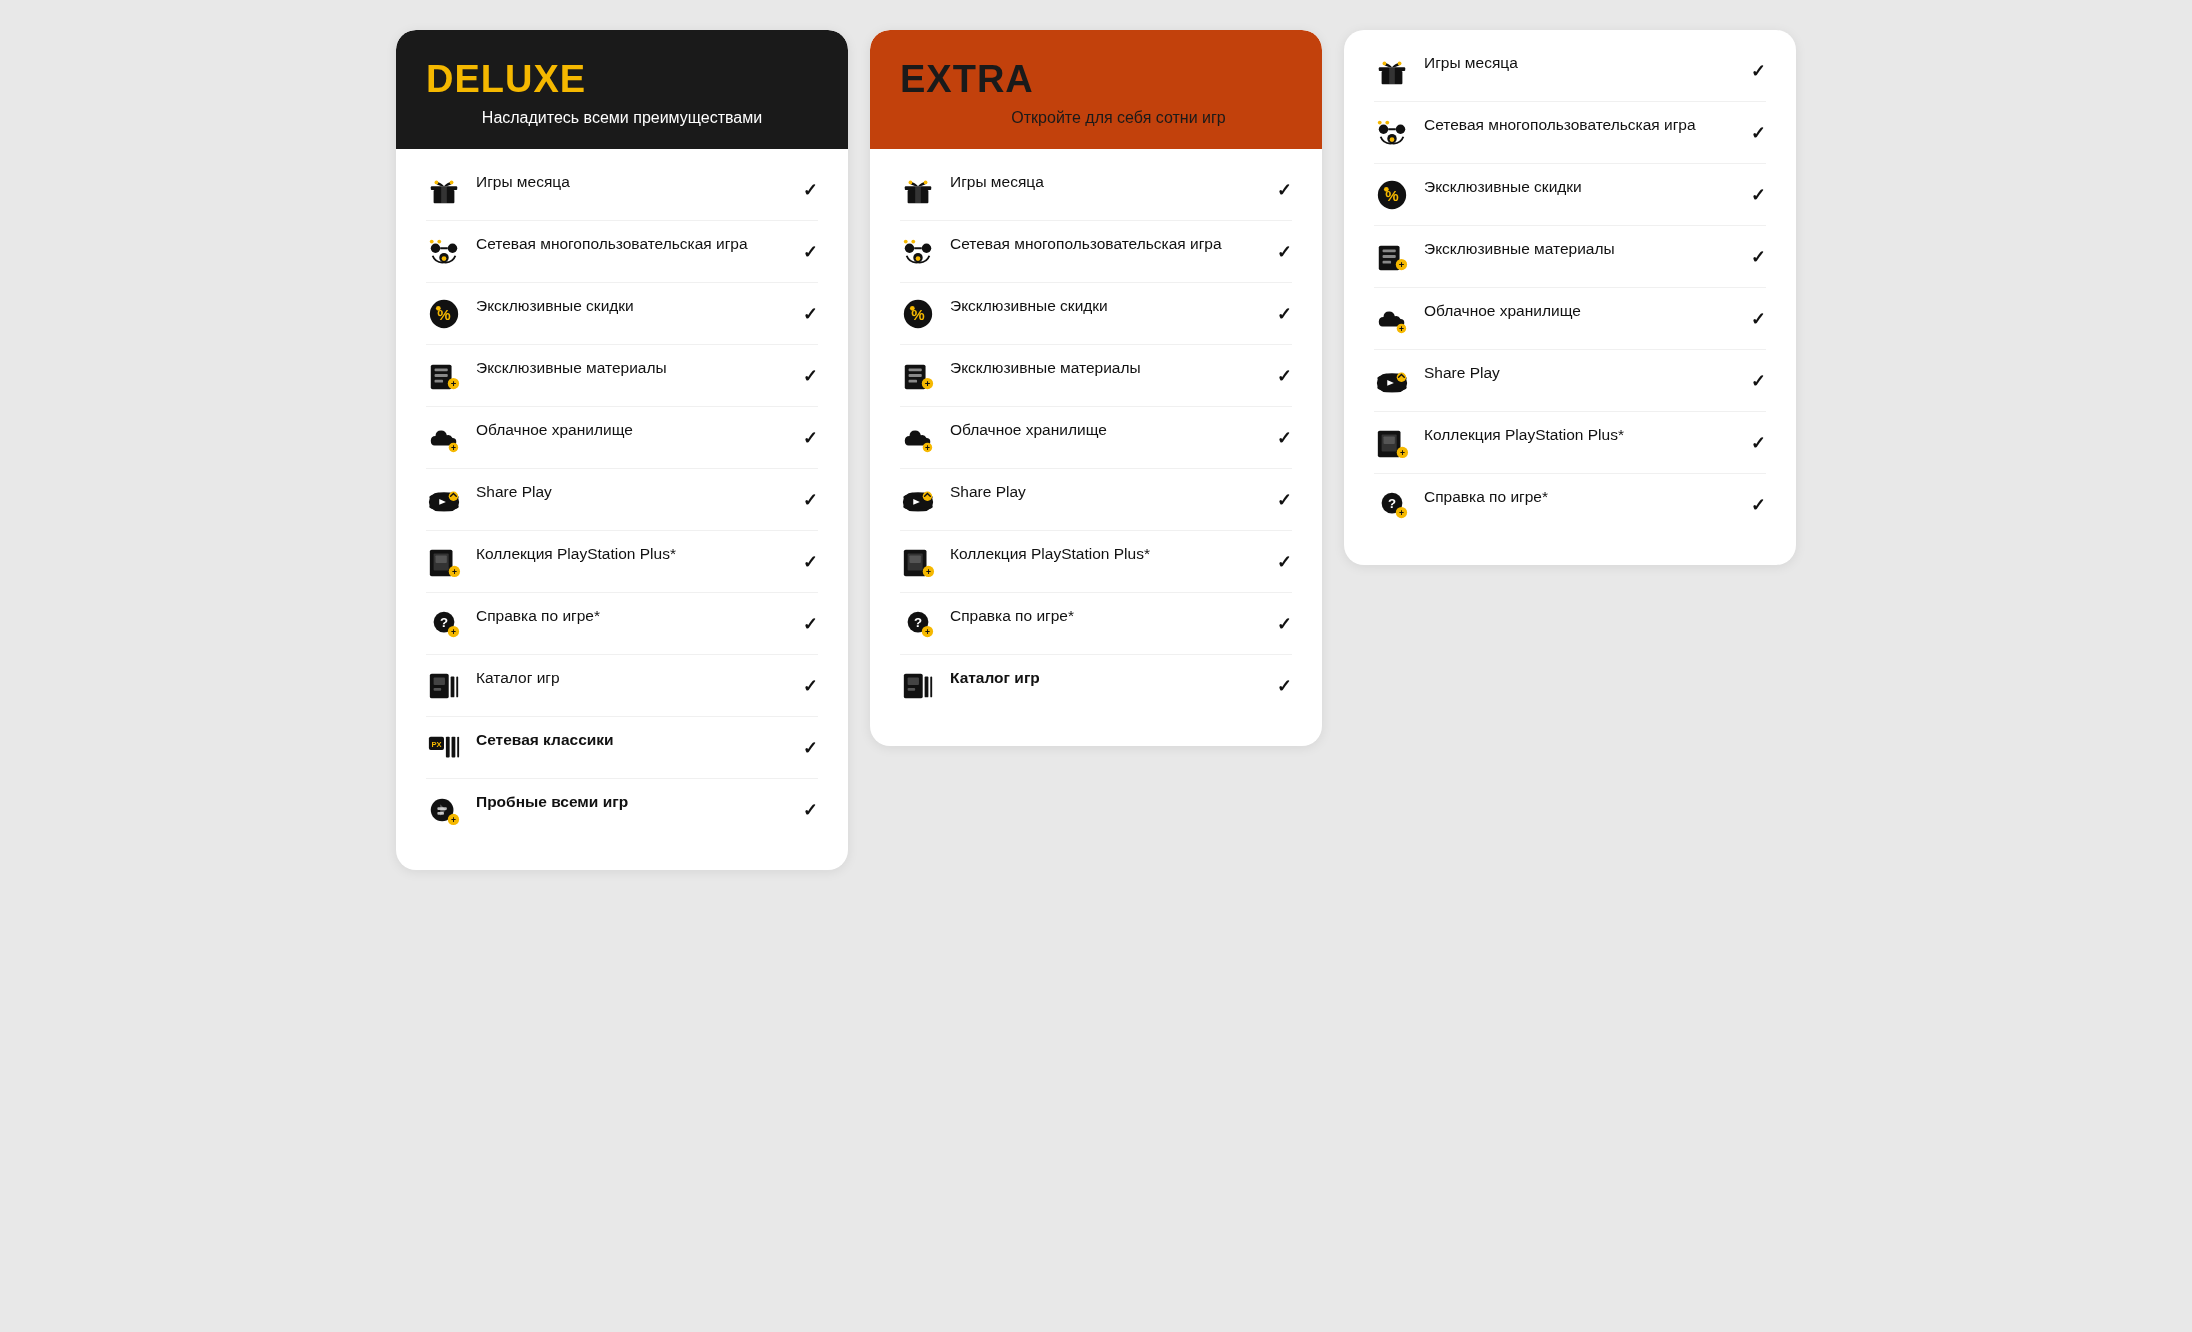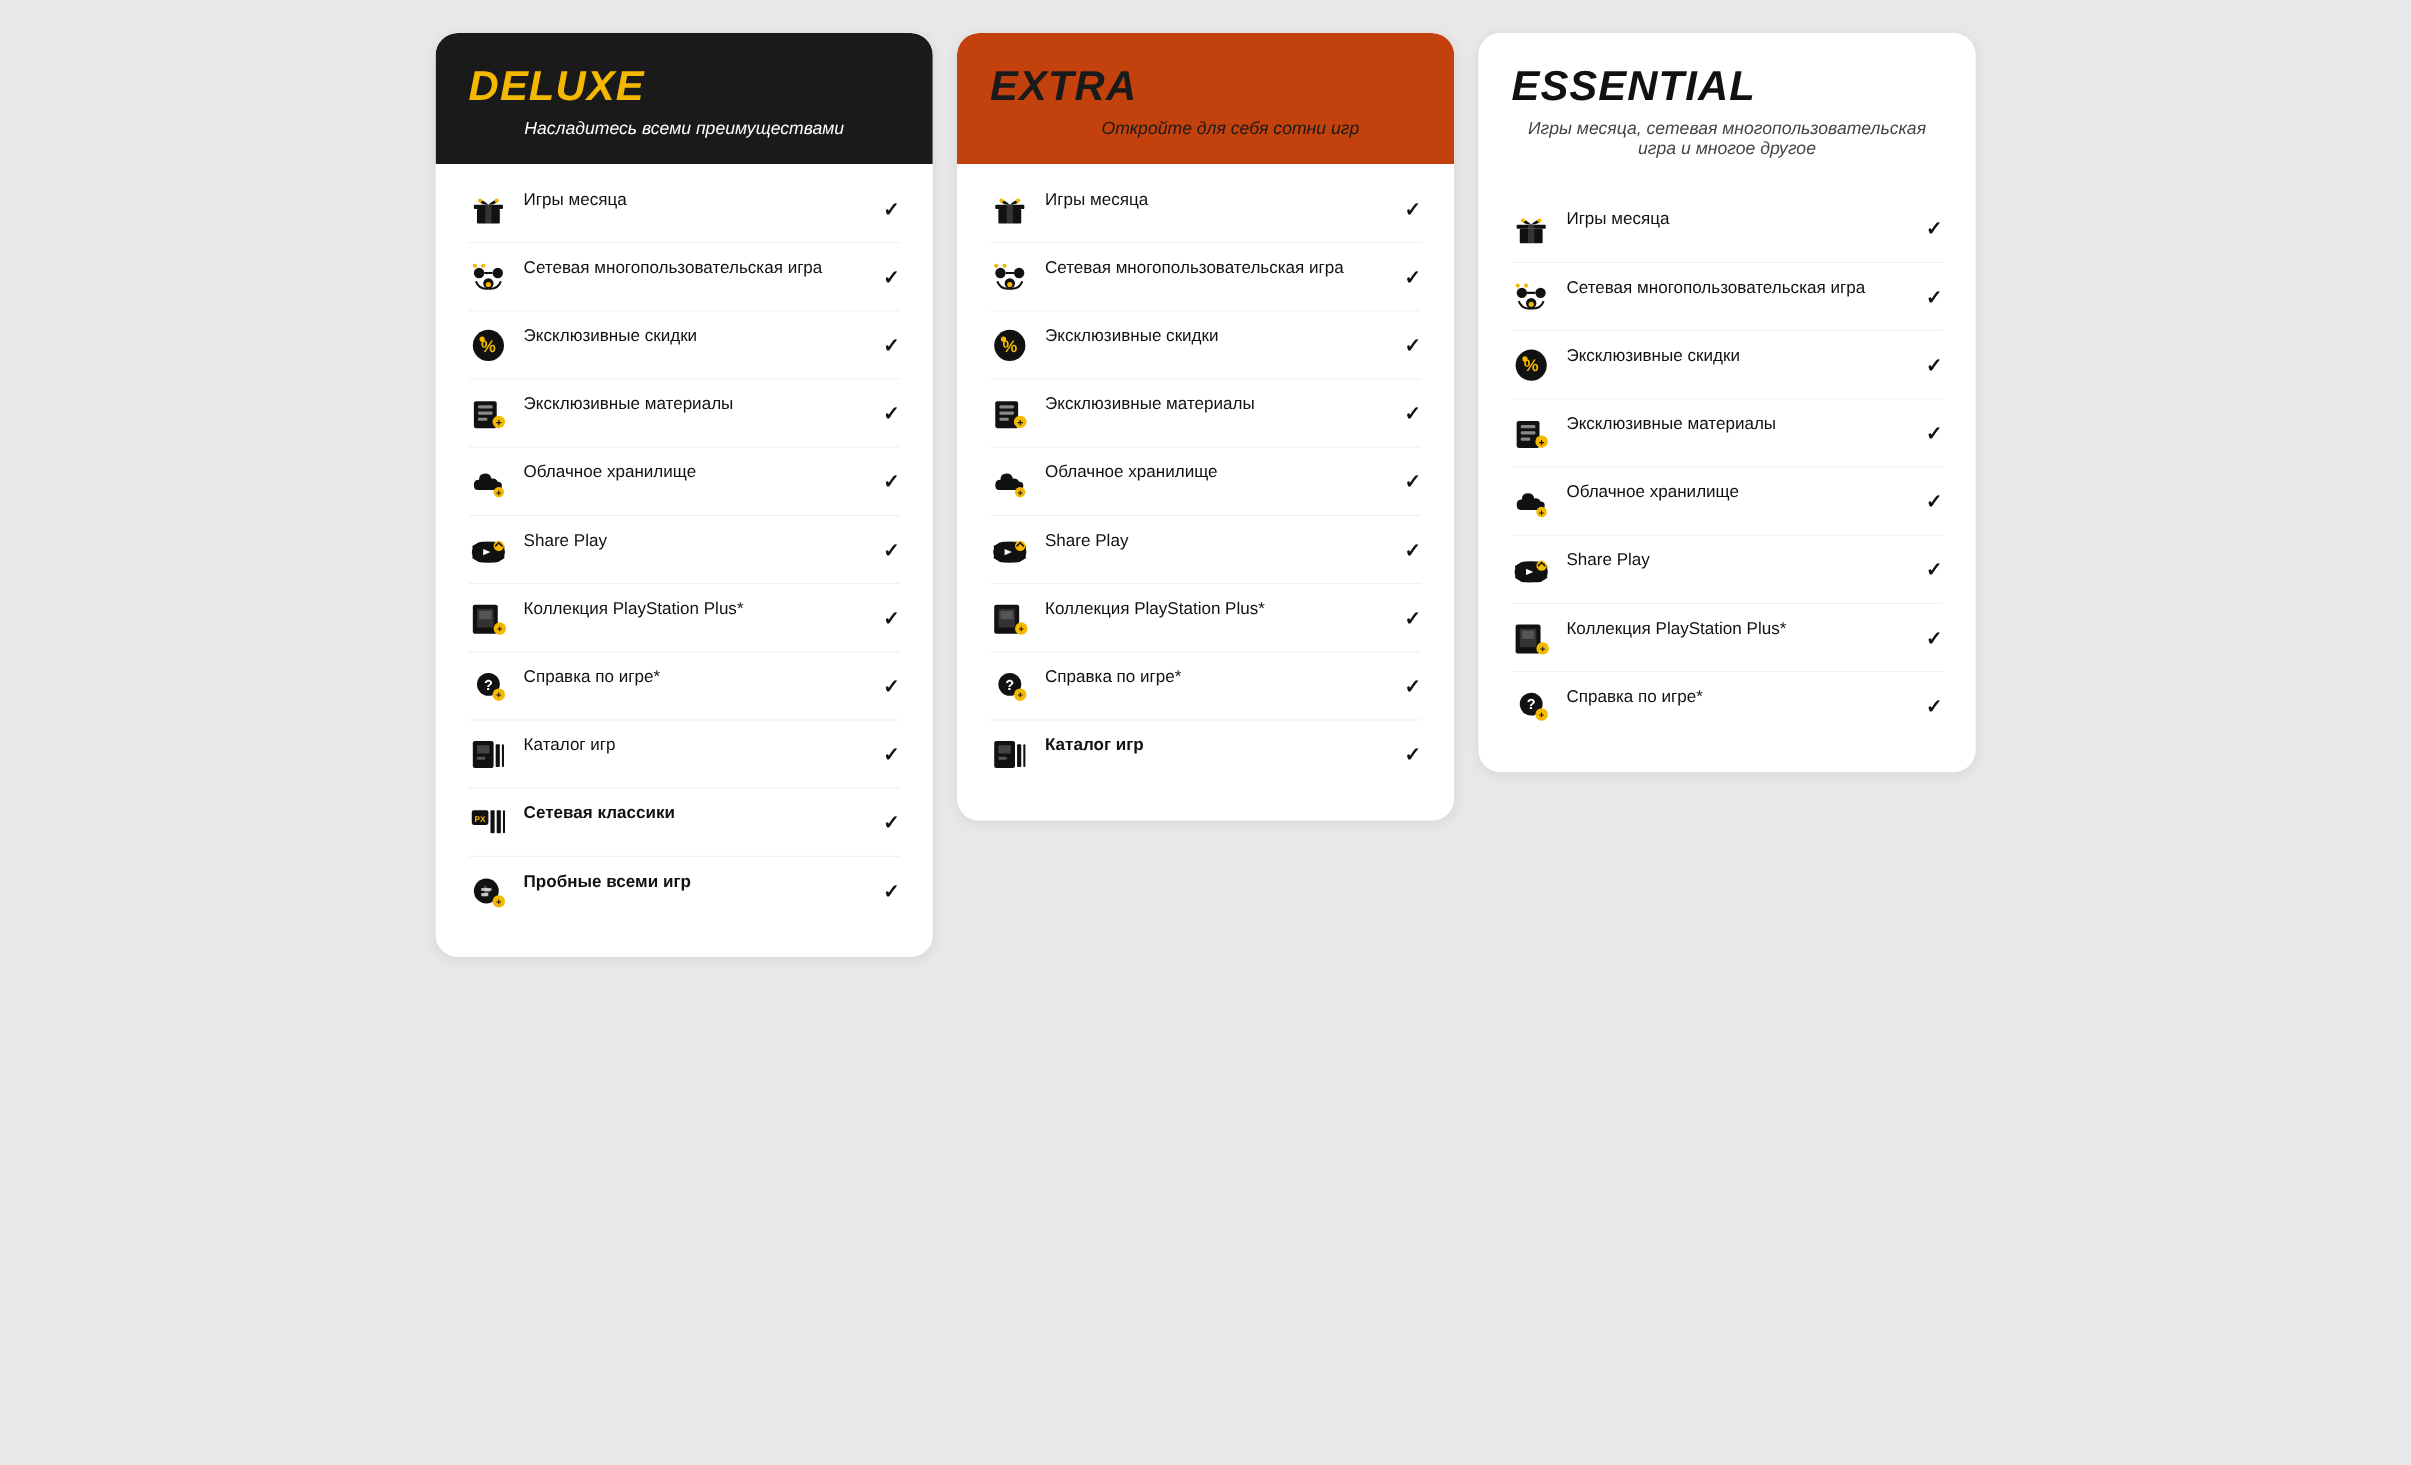--- a/index.html
+++ b/index.html
@@ -23,21 +23,20 @@
       background: #fff;
       border-radius: 20px;
       flex: 1;
       padding: 0 0 30px 0;
       overflow: hidden;
       box-shadow: 0 2px 12px rgba(0,0,0,0.08);
     }
     .card-header {
       padding: 28px 30px 22px 30px;
       border-radius: 20px 20px 0 0;
-      font-style: italic;
     }
     .card-header.dark {
       background: #1a1a1a;
     }
     .card-header.yellow {
       background: #c2410c;
     }
     .card-header.white {
       background: #fff;
     }
@@ -384,24 +383,20 @@
       <rect x="25" y="8" width="4" height="22" rx="1" fill="#111"></rect>
       <rect x="31" y="8" width="2" height="22" rx="1" fill="#111"></rect>
     </svg>
           </div>
           <span class="feature-text bold">Каталог игр</span>
           <span class="feature-check">✓</span>
         </li>
       </ul>
     </div>
     <div class="card">
-      <div class="card-header white">
-        <div class="card-title black-text">ESSENTIAL</div>
-        <div class="card-subtitle gray-text">Игры месяца, сетевая многопользовательская игра и многое другое</div>
-      </div>
       <ul class="features-list">
         <li class="feature-item">
           <div class="feature-icon">
             <svg viewBox="0 0 36 36" width="34" height="34" xmlns="http://www.w3.org/2000/svg">
       <rect x="4" y="14" width="28" height="4" rx="1" fill="#111"></rect>
       <rect x="7" y="18" width="22" height="14" rx="1" fill="#111"></rect>
       <rect x="15" y="14" width="6" height="18" fill="#fff" opacity="0.15"></rect>
       <path d="M18 14 C18 14 12 8 10 10 C8 12 14 14 18 14Z" fill="#111"></path>
       <path d="M18 14 C18 14 24 8 26 10 C28 12 22 14 18 14Z" fill="#111"></path>
       <circle cx="10" cy="10" r="2" fill="#f5b800"></circle>

